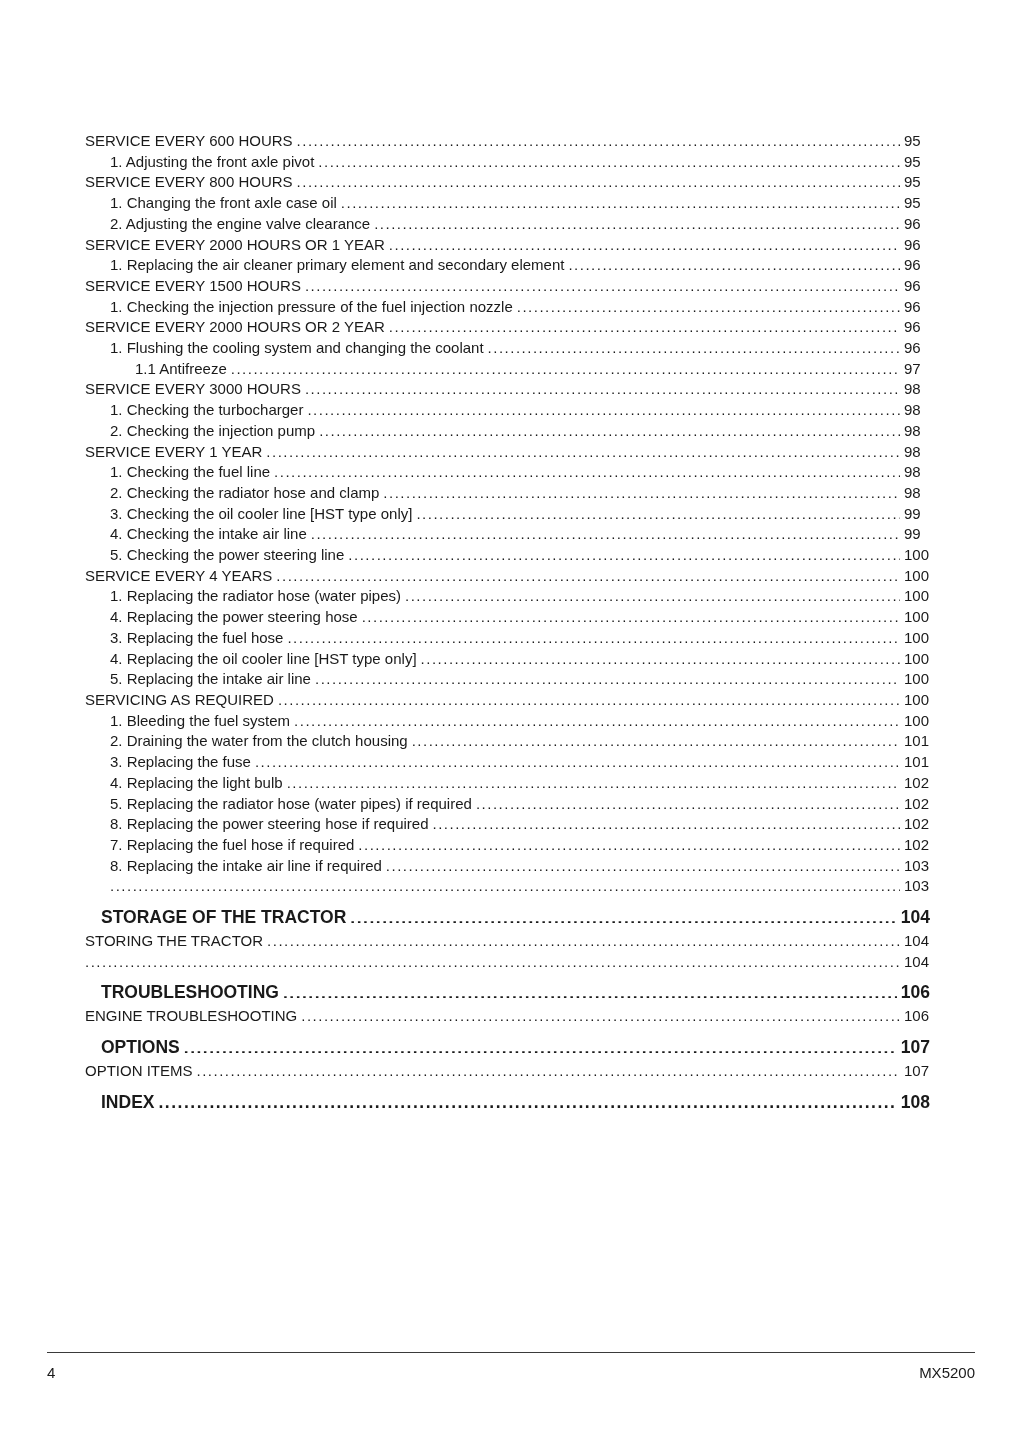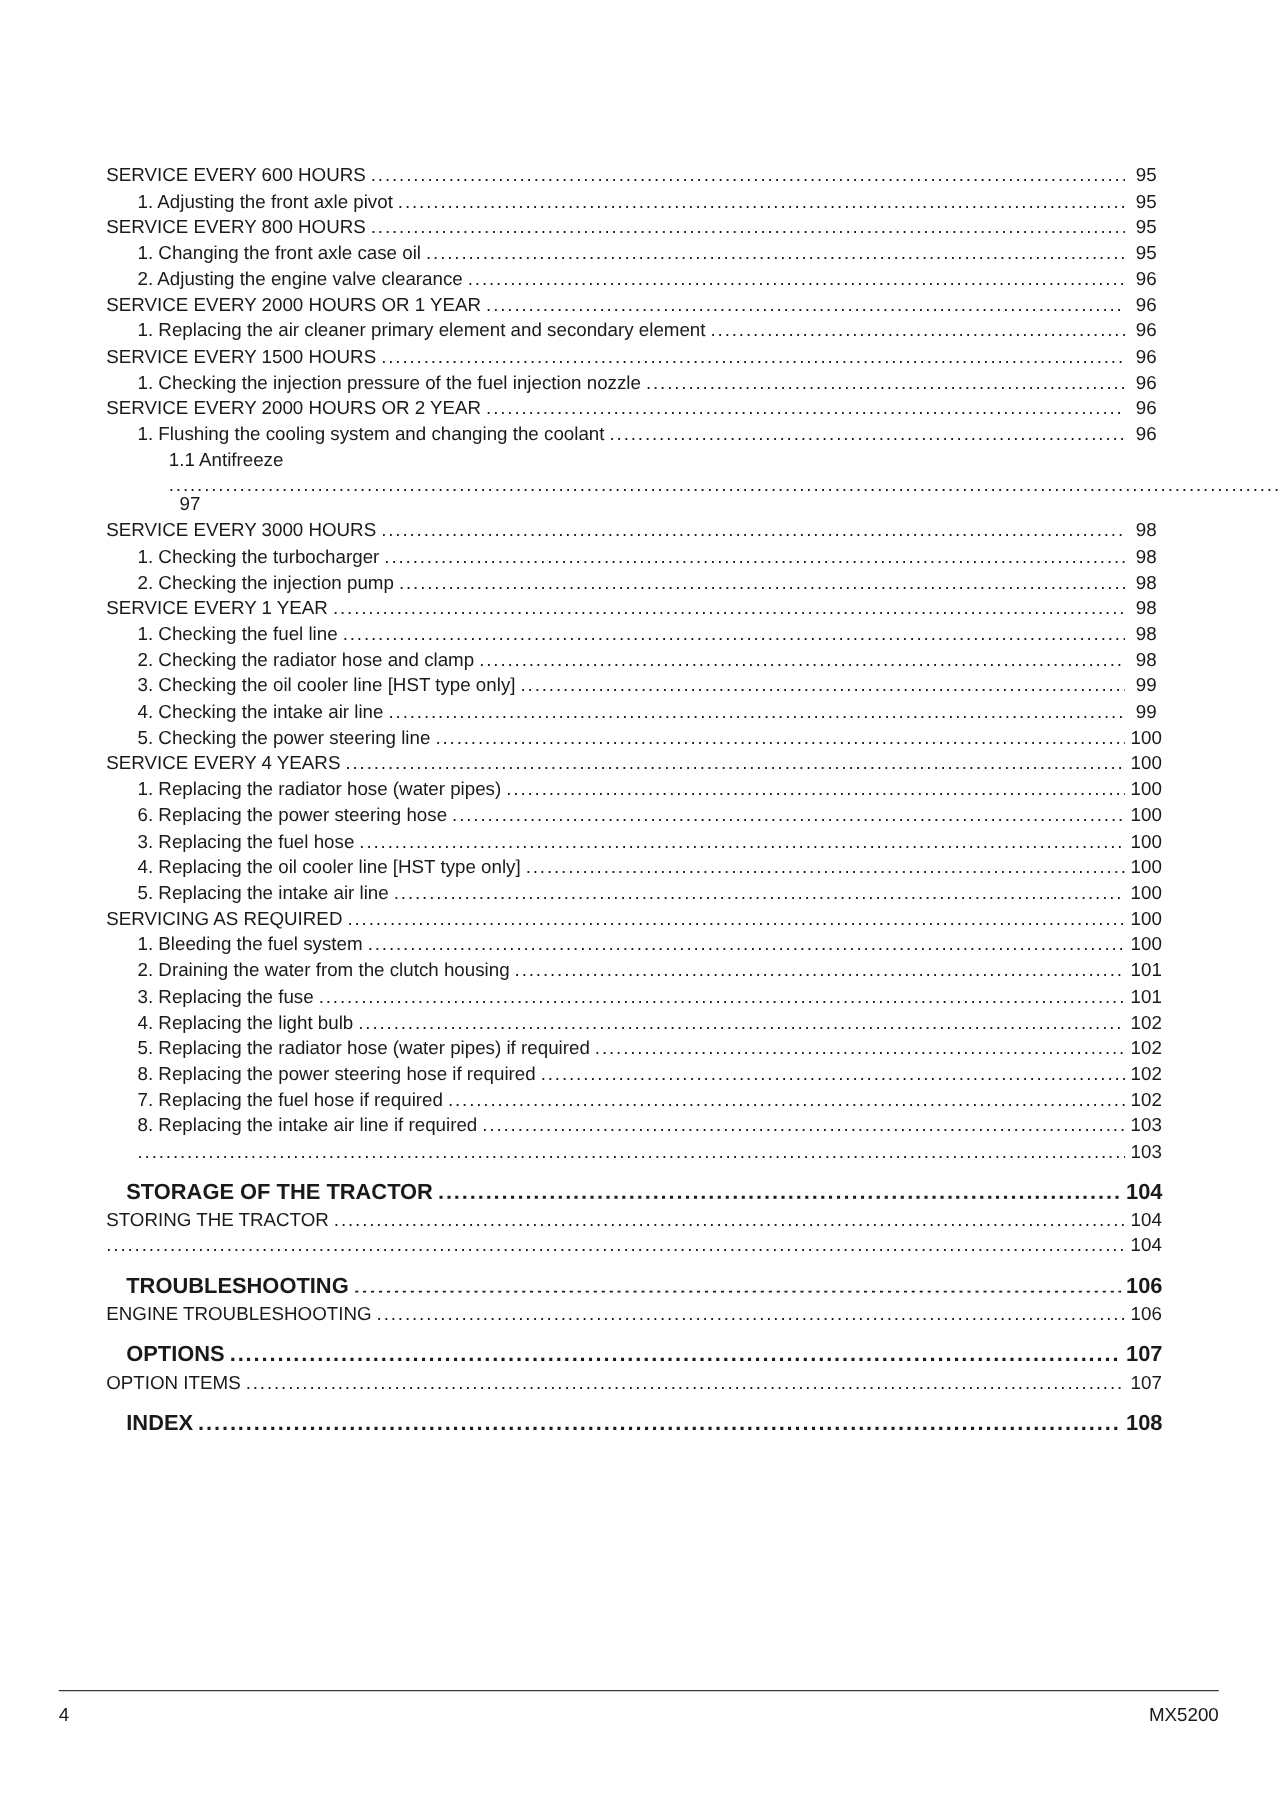--- a/index.html
+++ b/index.html
@@ -34,25 +34,25 @@
     height: 1em;
   }
   .toc-row .dots::after {
     content: "........................................................................................................................................................................................................................................";
     letter-spacing: 1.5px;
   }
   .toc-row .pagenum {
     flex: 0 0 auto;
     padding-left: 4px;
     min-width: 30px;
-    text-align: center;
+    text-align: left;
   }
   .toc-row.level-1 { padding-left: 25px; }
   .toc-row.level-2 { padding-left: 50px; }
-  .toc-row.level-3 { padding-left: 75px; flex-direction: column; }
+  .toc-row.level-3 { padding-left: 75px; }
   .toc-row.level-0 {
     font-weight: bold;
     font-size: 17.5px;
     line-height: 24px;
     margin-top: 8px;
     margin-bottom: 2px;
     padding-left: 0;
     margin-left: 41px;
   }
   .footer {
@@ -183,21 +183,21 @@
       <span class="text">SERVICE EVERY 4 YEARS</span>
       <span class="dots"></span>
       <span class="pagenum">100</span>
     </div>
       <div class="toc-row level-2">
       <span class="text">1. Replacing the radiator hose (water pipes)</span>
       <span class="dots"></span>
       <span class="pagenum">100</span>
     </div>
       <div class="toc-row level-2">
-      <span class="text">6. Replacing the power steering hose</span>
+      <span class="text">4. Replacing the power steering hose</span>
       <span class="dots"></span>
       <span class="pagenum">100</span>
     </div>
       <div class="toc-row level-2">
       <span class="text">3. Replacing the fuel hose</span>
       <span class="dots"></span>
       <span class="pagenum">100</span>
     </div>
       <div class="toc-row level-2">
       <span class="text">4. Replacing the oil cooler line [HST type only]</span>

